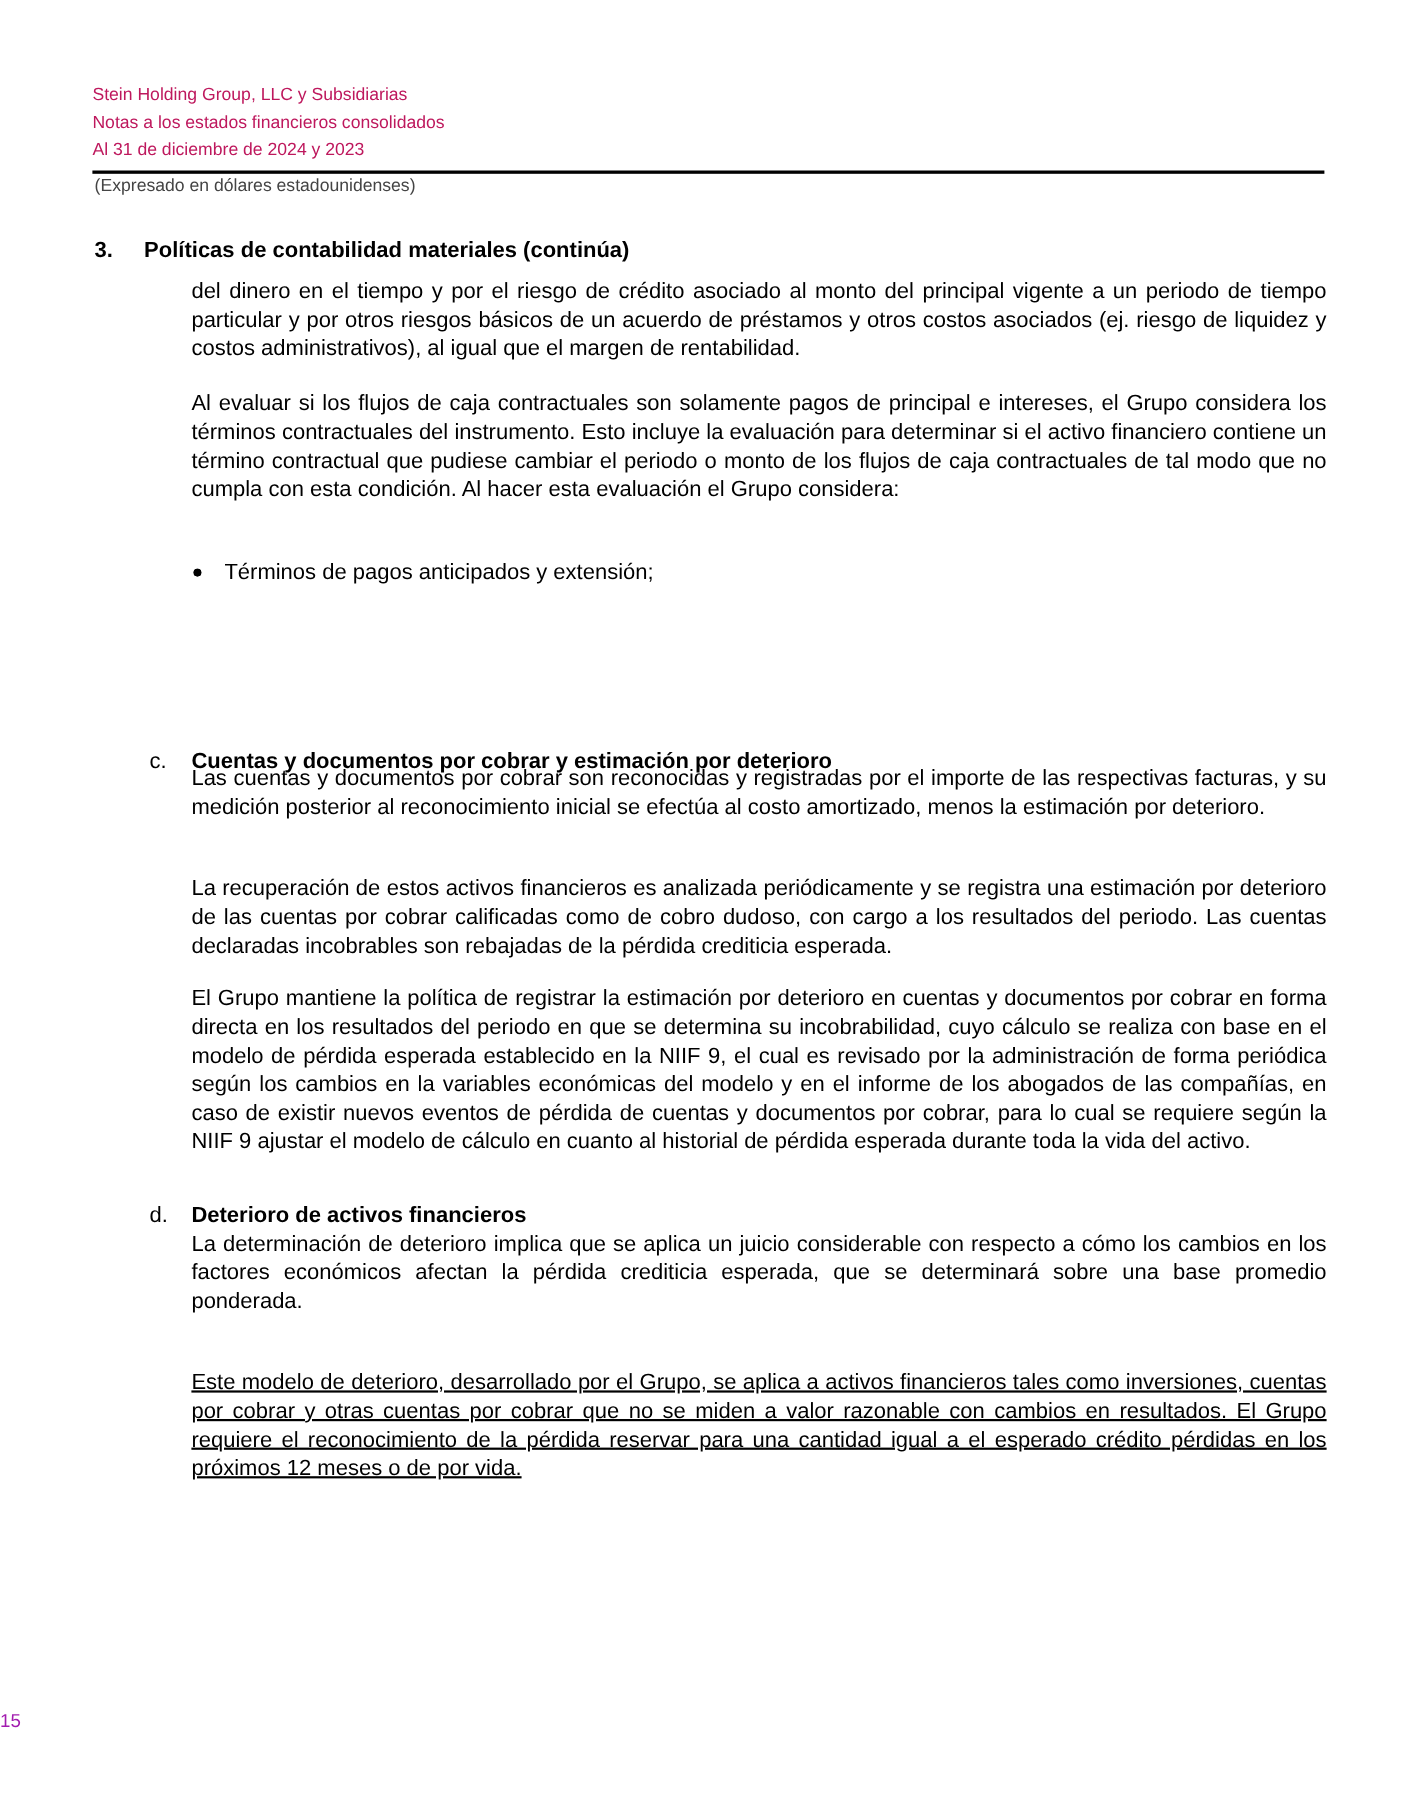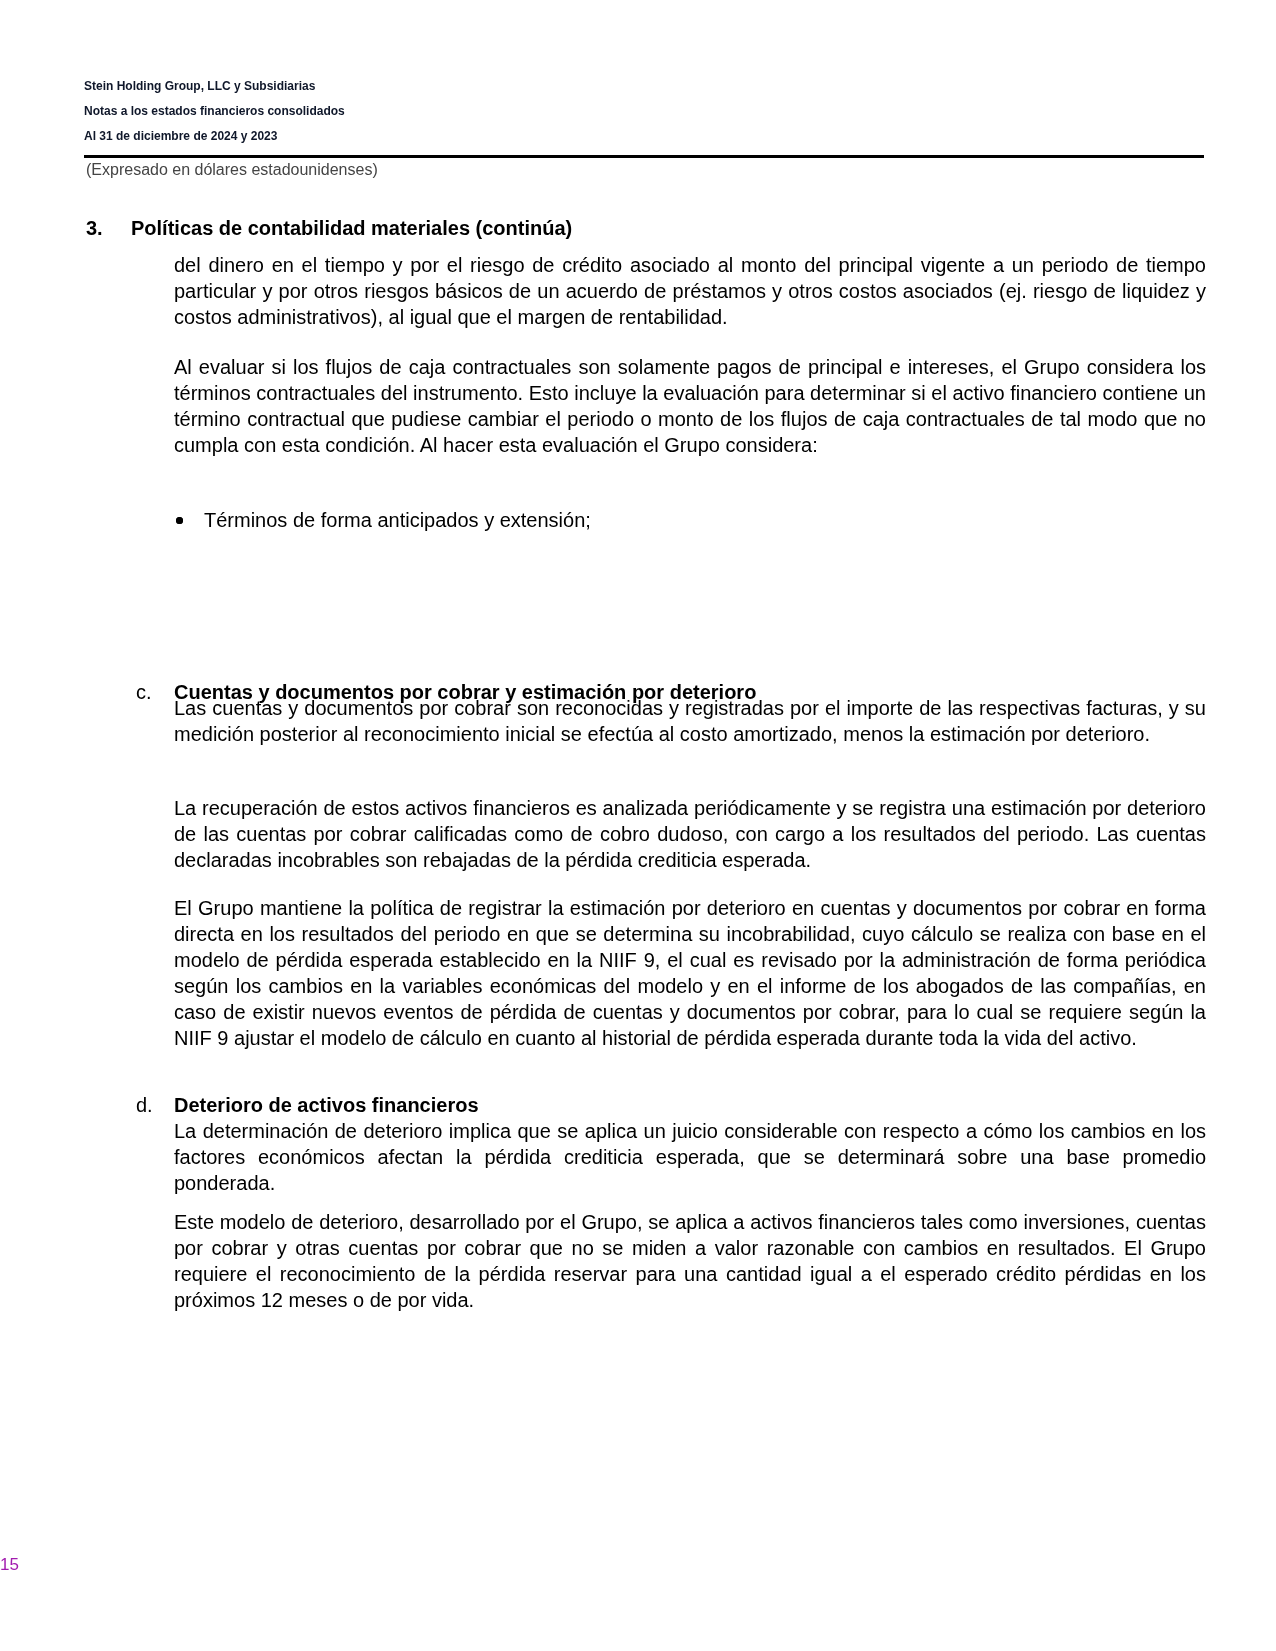--- a/index.html
+++ b/index.html
@@ -1,19 +1,19 @@
 <!DOCTYPE html>
 <html><head>
 <meta charset="utf-8">
 <style>
   html, body { margin: 0; padding: 0; background: #ffffff; }
   body { width: 1276px; height: 1651px; position: relative; overflow: hidden;
          font-family: "Liberation Sans", sans-serif; color: #000; }
   .header { position: absolute; left: 84px; top: 74px; width: 1120px; }
-  .header .h-line { font-size: 12px; font-weight: bold; color: #0f172a; line-height: 25px; }
+  .header .h-line { font-size: 16px; font-weight: normal; color: #be185d; line-height: 25px; }
   .rule { position: absolute; left: 84px; top: 155px; width: 1120px; height: 3px; background: #000; }
   .subnote { position: absolute; left: 86px; top: 160px; font-size: 16px; color: #444; line-height: 20px; }
   .section-title { position: absolute; left: 86px; top: 216px; font-size: 20px; font-weight: bold; line-height: 24px; }
   .section-title .num { display: inline-block; width: 45px; }
   .body { position: absolute; left: 174px; width: 1032px; font-size: 20px; line-height: 26px; text-align: justify; }
   .body p { margin: 0; }
   .bullets { position: absolute; left: 174px; width: 1032px; font-size: 20px; line-height: 30px; margin: 0; padding: 0; list-style: none; }
   .bullets li { position: relative; padding-left: 30px; }
   .bullets li .dot { position: absolute; left: 2px; top: 12px; width: 7px; height: 7px; border-radius: 50%; background: #000; }
   .sub-head { position: absolute; left: 136px; width: 1070px; font-size: 20px; line-height: 26px; }
@@ -39,21 +39,21 @@
 <div class="body" style="top:252px;">
   <p>del dinero en el tiempo y por el riesgo de crédito asociado al monto del principal vigente a un periodo de tiempo particular y por otros riesgos básicos de un acuerdo de préstamos y otros costos asociados (ej. riesgo de liquidez y costos administrativos), al igual que el margen de rentabilidad.</p>
 </div>
 
 <div class="body" style="top:354px;">
   <p>Al evaluar si los flujos de caja contractuales son solamente pagos de principal e intereses, el Grupo considera los términos contractuales del instrumento. Esto incluye la evaluación para determinar si el activo financiero contiene un término contractual que pudiese cambiar el periodo o monto de los flujos de caja contractuales de tal modo que no cumpla con esta condición. Al hacer esta evaluación el Grupo considera:</p>
 </div>
 
 <ul class="bullets" style="top:505px;">
   <li><span class="dot"></span></li>
-  <li><span class="dot"></span><span>Términos de forma anticipados y extensión;</span></li>
+  <li><span class="dot"></span><span>Términos de pagos anticipados y extensión;</span></li>
 </ul>
 
 <div class="sub-head" style="top:669px;margin-top:10px;">
   <span class="letter">c.</span><span class="title">Cuentas y documentos por cobrar y estimación por deterioro</span>
 </div>
 <div class="body" style="top:695px;">
   <p>Las cuentas y documentos por cobrar son reconocidas y registradas por el importe de las respectivas facturas, y su medición posterior al reconocimiento inicial se efectúa al costo amortizado, menos la estimación por deterioro.</p>
 </div>
 <div class="body" style="top:795px;">
   <p>La recuperación de estos activos financieros es analizada periódicamente y se registra una estimación por deterioro de las cuentas por cobrar calificadas como de cobro dudoso, con cargo a los resultados del periodo. Las cuentas declaradas incobrables son rebajadas de la pérdida crediticia esperada.</p>
@@ -61,17 +61,17 @@
 <div class="body" style="top:895px;">
   <p>El Grupo mantiene la política de registrar la estimación por deterioro en cuentas y documentos por cobrar en forma directa en los resultados del periodo en que se determina su incobrabilidad, cuyo cálculo se realiza con base en el modelo de pérdida esperada establecido en la NIIF 9, el cual es revisado por la administración de forma periódica según los cambios en la variables económicas del modelo y en el informe de los abogados de las compañías, en caso de existir nuevos eventos de pérdida de cuentas y documentos por cobrar, para lo cual se requiere según la NIIF 9 ajustar el modelo de cálculo en cuanto al historial de pérdida esperada durante toda la vida del activo.</p>
 </div>
 
 <div class="sub-head" style="top:1092px;">
   <span class="letter">d.</span><span class="title">Deterioro de activos financieros</span>
 </div>
 <div class="body" style="top:1118px;">
   <p>La determinación de deterioro implica que se aplica un juicio considerable con respecto a cómo los cambios en los factores económicos afectan la pérdida crediticia esperada, que se determinará sobre una base promedio ponderada.</p>
 </div>
-<div class="body" style="top:1209px;">
+<div class="body" style="top:1244px;text-decoration:underline;">
   <p>Este modelo de deterioro, desarrollado por el Grupo, se aplica a activos financieros tales como inversiones, cuentas por cobrar y otras cuentas por cobrar que no se miden a valor razonable con cambios en resultados. El Grupo requiere el reconocimiento de la pérdida reservar para una cantidad igual a el esperado crédito pérdidas en los próximos 12 meses o de por vida.</p>
 </div>
 
 <div class="page-num">15</div>
 
 </body></html>

